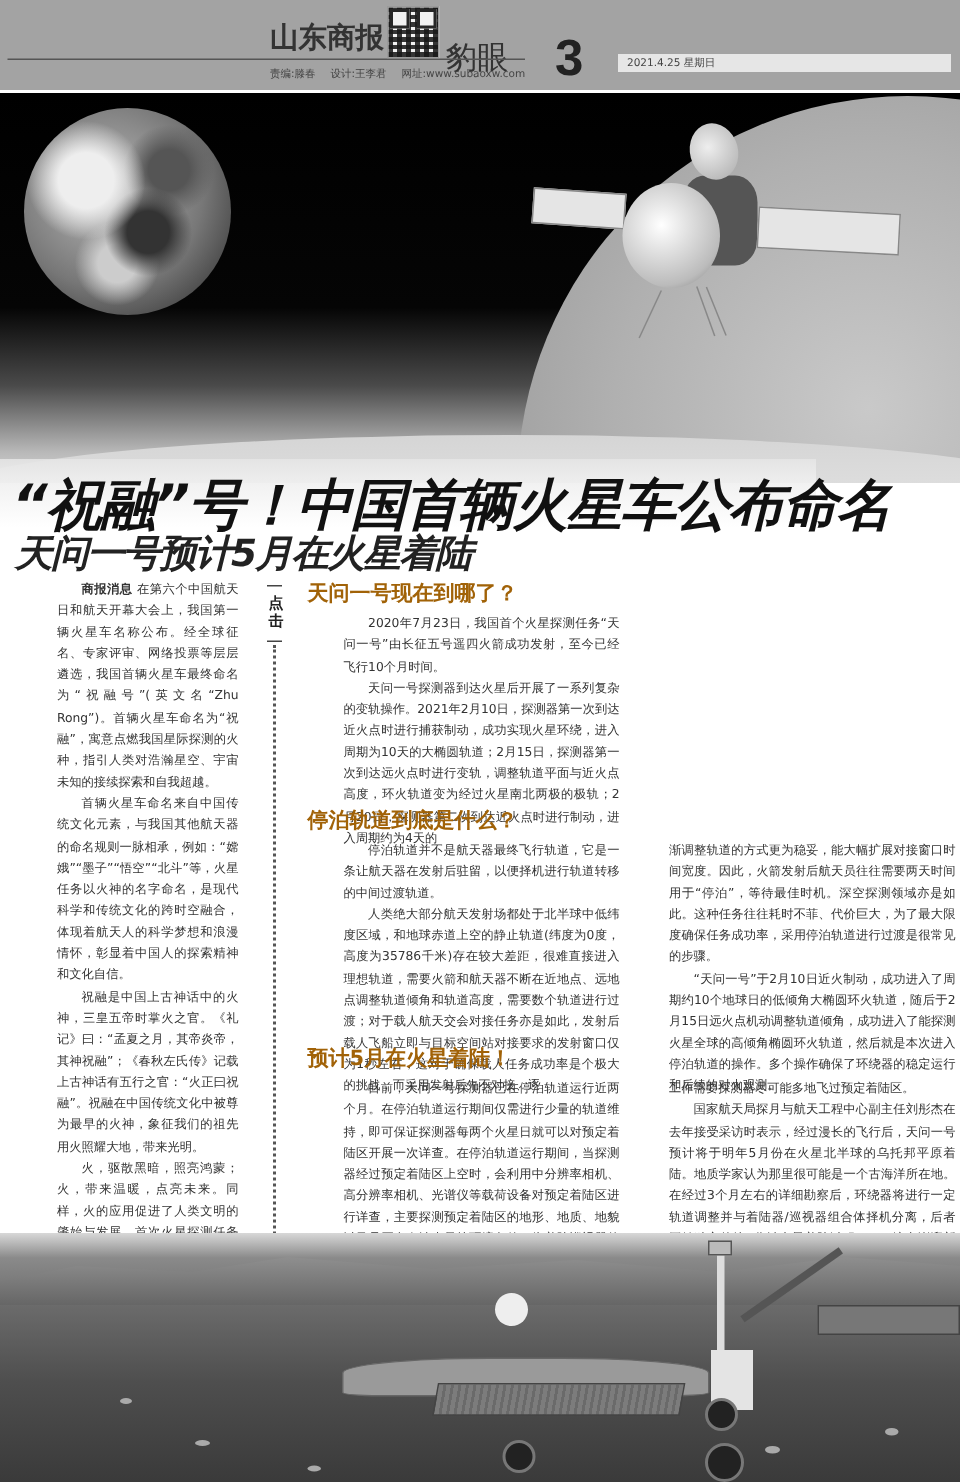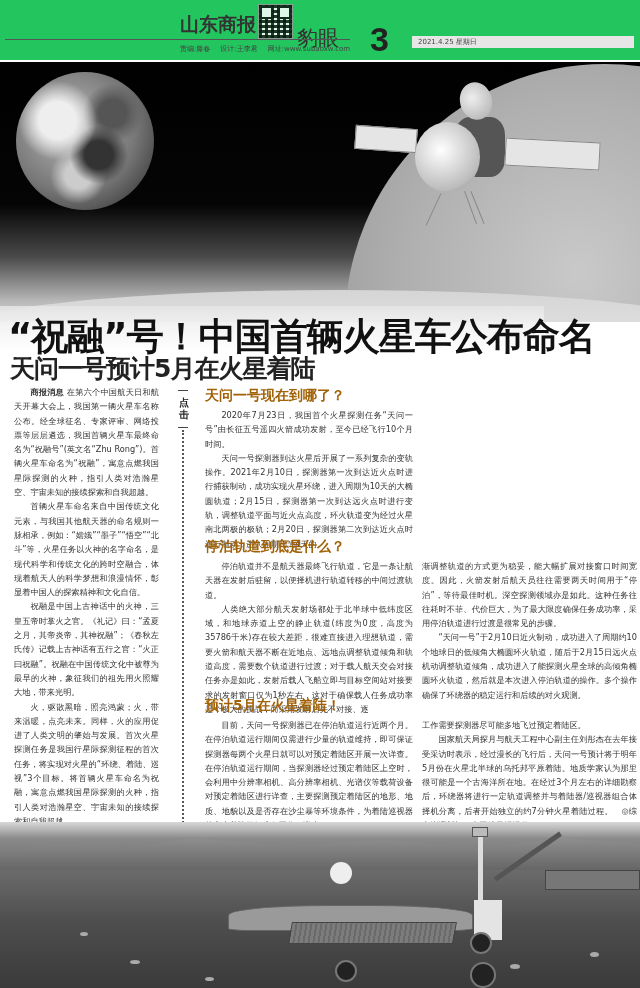--- a/index.html
+++ b/index.html
@@ -1,20 +1,20 @@
 <!DOCTYPE html>
 <html><head>
   <meta charset="utf-8">
   <style>
     * { margin: 0; padding: 0; box-sizing: border-box; }
     html, body { width: 640px; height: 988px; overflow: hidden; background: #fff; }
     body { font-family: "DejaVu Sans", "Liberation Sans", sans-serif; color: #222; position: relative; }
 
     
-    .masthead { position: absolute; left: 0; top: 0; width: 640px; height: 60px; background: #22c55e; }
+    .masthead { position: absolute; left: 0; top: 0; width: 640px; height: 60px; background: #a3a3a3; }
     .mast-line { position: absolute; left: 5px; top: 39px; width: 345px; height: 1px; background: #555; }
     .paper-name { position: absolute; left: 180px; top: 12px; font-size: 19px; font-weight: bold; color: #333; letter-spacing: 0px; }
     .qr { position: absolute; left: 258px; top: 4px; width: 35px; height: 35px; background: #fff; border: 1px solid #999;
           background-image:
             repeating-linear-gradient(90deg, #222 0 3px, transparent 3px 6px),
             repeating-linear-gradient(0deg, #222 0 3px, transparent 3px 5px);
           background-blend-mode: multiply; opacity: .85; }
     .qr::before, .qr::after { content: ""; position: absolute; width: 9px; height: 9px; border: 2px solid #111; background: #fff; }
     .qr::before { left: 1px; top: 1px; }
     .qr::after { right: 1px; top: 1px; }
@@ -42,27 +42,27 @@
     .panel { position: absolute; height: 24px; background: #e5e5e5; border: 1px solid #888; }
     .panel.left { left: 0; top: 45px; width: 62px; transform: rotate(4deg); }
     .panel.right { left: 150px; top: 58px; width: 95px; height: 28px; transform: rotate(3deg); }
     .body-sphere { position: absolute; left: 60px; top: 40px; width: 65px; height: 70px; border-radius: 50%; background: radial-gradient(circle at 40% 40%, #fff, #bbb 70%, #777); }
     .body-core { position: absolute; left: 100px; top: 35px; width: 50px; height: 60px; border-radius: 30%; background: #555; }
     .dish { position: absolute; left: 105px; top: 0px; width: 32px; height: 38px; border-radius: 50%; background: radial-gradient(circle at 40% 40%, #eee, #aaa); transform: rotate(-15deg); }
     .leg { position: absolute; width: 1px; height: 35px; background: #888; }
 
     
     .title-area { position: absolute; left: 0; top: 306px; width: 544px; height: 76px;
-                  background: linear-gradient(180deg, rgba(230,230,230,0.85), #fff 60%); }
+                  background: linear-gradient(180deg, rgba(230,230,230,0.85), #fff 60%); font-style: italic; }
     .main-title { position: absolute; left: 8px; top: 6px; font-size: 37px; font-weight: bold; color: #111; letter-spacing: -1px; white-space: nowrap; }
     .sub-title { position: absolute; left: 10px; top: 46px; font-size: 25px; color: #222; letter-spacing: -1px; white-space: nowrap; }
 
     
     .col { position: absolute; font-size: 8.2px; line-height: 14.3px; color: #333; text-align: justify; }
-    .col p { text-indent: 2em; }
+    .col p { text-indent: 2em; margin-left: 24px; }
     .col p.noindent { text-indent: 0; }
     .col-left { left: 14px; top: 385px; width: 145px; }
     .lede-head { font-weight: bold; }
     .divider-block { position: absolute; left: 177px; top: 384px; width: 12px; height: 445px; }
     .divider-dash { width: 10px; height: 1px; background: #444; margin: 6px auto; }
     .divider-label { font-size: 10px; font-weight: bold; line-height: 12px; text-align: right; color: #222; }
     .dotted { position: absolute; left: 5px; top: 46px; width: 0; height: 400px; border-left: 2px dotted #555; }
 
     .section-head { position: absolute; font-size: 14px; font-weight: bold; color: #a16207; white-space: nowrap; }
     .col-mid { width: 208px; }

